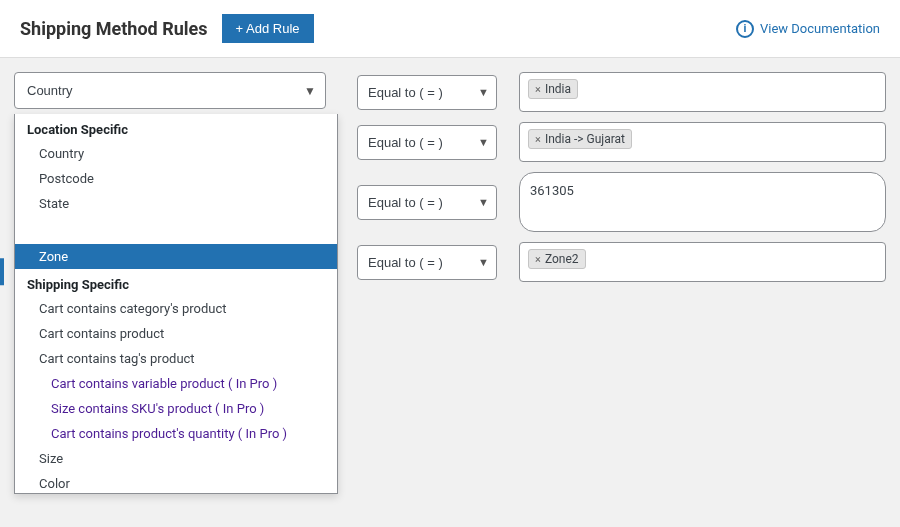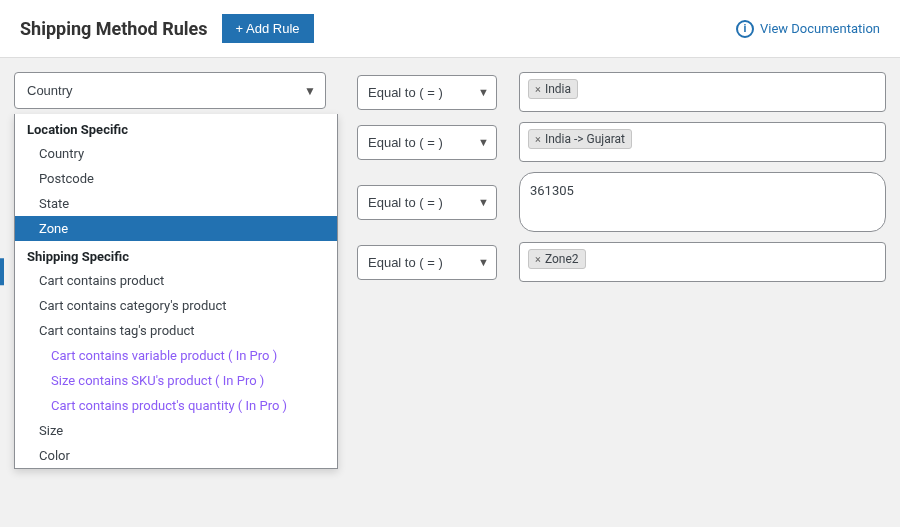--- a/index.html
+++ b/index.html
@@ -158,24 +158,25 @@
     .menu-item {
       padding: 5px 12px 5px 24px;
       color: #3c434a;
       cursor: pointer;
       font-size: 13px;
     }
 
     .menu-item.selected {
       background: #2271b1;
       color: #fff;
+      margin-top: 28px;
     }
 
     .menu-item.disabled {
-      color: #8b5cf6;
+      color: #4c1d95;
       cursor: default;
       padding-left: 36px;
     }
 
     
     .right-panel {
       flex: 1;
       padding: 14px 14px 14px 4px;
       display: flex;
       flex-direction: column;
@@ -311,22 +312,22 @@
         
         <div class="dropdown-menu">
 
           <div class="menu-group-label">Location Specific</div>
           <div class="menu-item">Country</div>
           <div class="menu-item">Postcode</div>
           <div class="menu-item">State</div>
           <div class="menu-item selected">Zone</div>
 
           <div class="menu-group-label">Shipping Specific</div>
+          <div class="menu-item">Cart contains category's product</div>
           <div class="menu-item">Cart contains product</div>
-          <div class="menu-item">Cart contains category's product</div>
           <div class="menu-item">Cart contains tag's product</div>
           <div class="menu-item disabled">Cart contains variable product ( In Pro )</div>
           <div class="menu-item disabled">Size contains SKU's product ( In Pro )</div>
           <div class="menu-item disabled">Cart contains product's quantity ( In Pro )</div>
 
           <div class="menu-item">Size</div>
           <div class="menu-item">Color</div>
 
         </div>
       </div>

